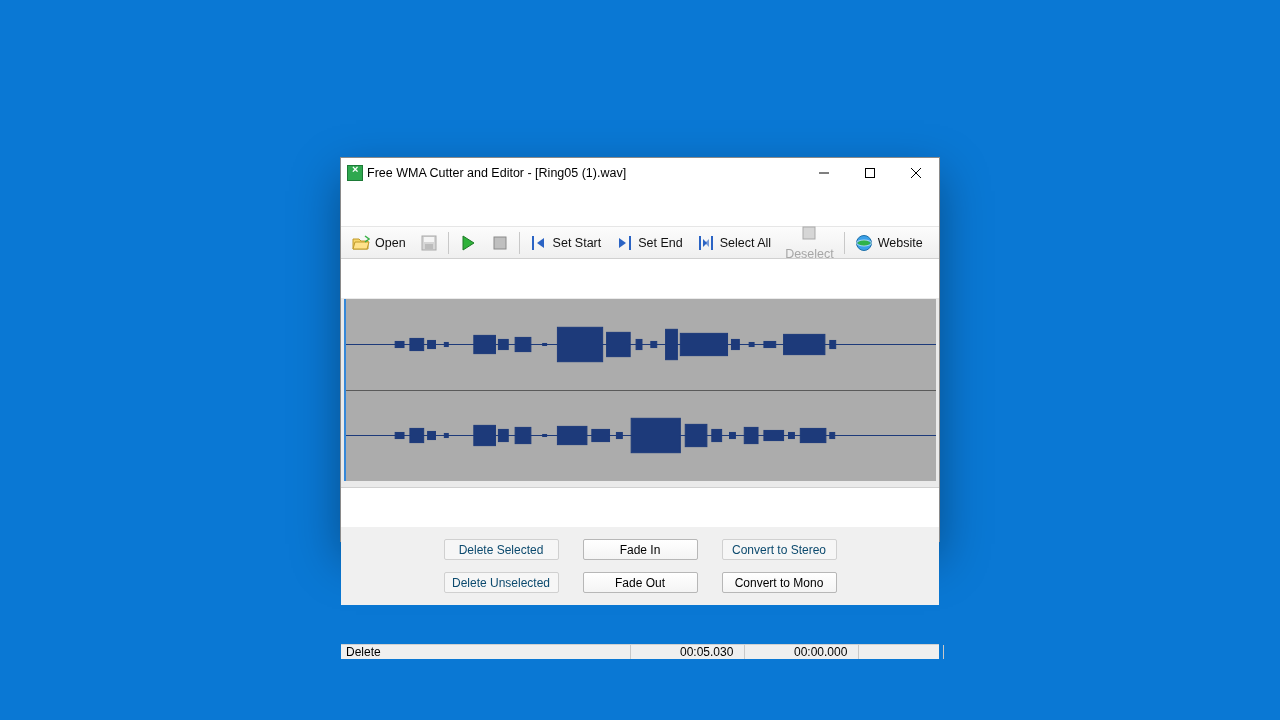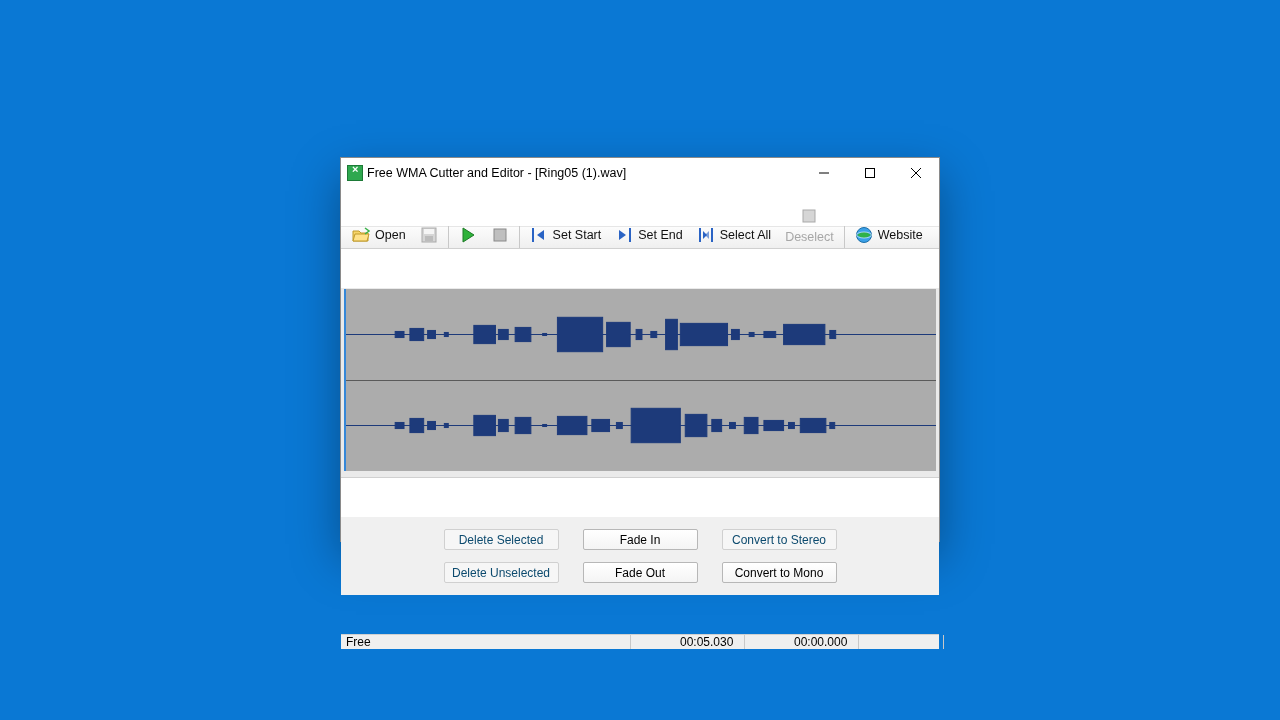--- a/index.html
+++ b/index.html
@@ -48,23 +48,23 @@
   }
   .win-btns { display: flex; }
   .win-btn {
     width: 46px; height: 29px;
     display: flex; align-items: center; justify-content: center;
   }
   .win-btn svg { width: 10px; height: 10px; }
 
   
   .toolbar {
-    height: 23px;
-    display: flex;
-    align-items: flex-end;
+    height: 33px;
+    display: flex;
+    align-items: center;
     background: linear-gradient(#fcfcfc, #efefef);
     border-top: 1px solid #e6e6e6;
     border-bottom: 1px solid #d0d0d0;
     padding: 0 4px;
     font-size: 12.5px;
   }
   .tb-item {
     display: flex;
     align-items: center;
     gap: 5px;
@@ -360,21 +360,21 @@
       <div class="std-btn">Fade In</div>
       <div class="std-btn">Fade Out</div>
     </div>
     <div class="btn-col">
       <div class="std-btn disabled">Convert to Stereo</div>
       <div class="std-btn">Convert to Mono</div>
     </div>
   </div>
 
   <div class="statusbar">
-    <div class="status-cell sc-ready">Free</div>
+    <div class="status-cell sc-ready">Delete</div>
     <div class="status-cell sc-time">00:05.030</div>
     <div class="status-cell sc-time">00:00.000</div>
     <div class="status-cell sc-gap"></div>
     <div class="status-cell sc-last"></div>
     <div class="resize-grip"></div>
   </div>
 
 </div>
 
 </body></html>

